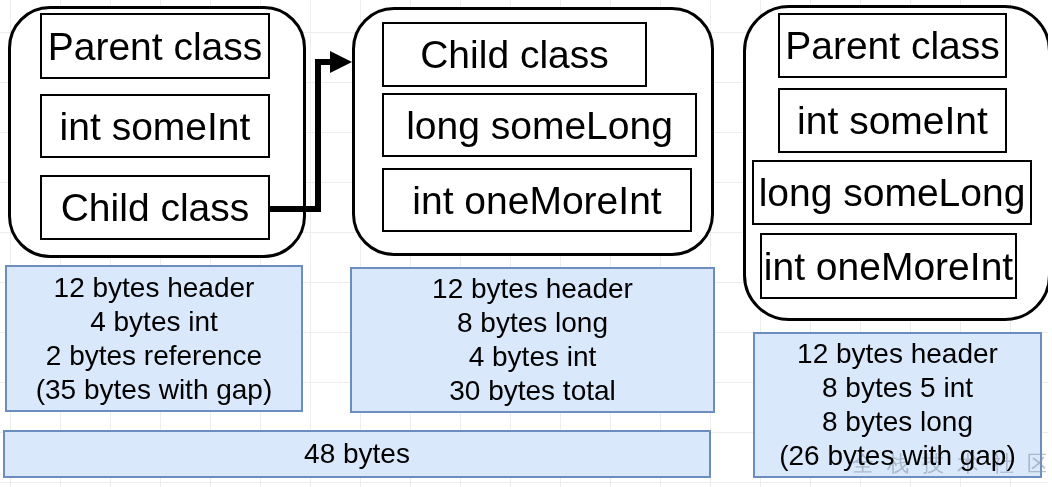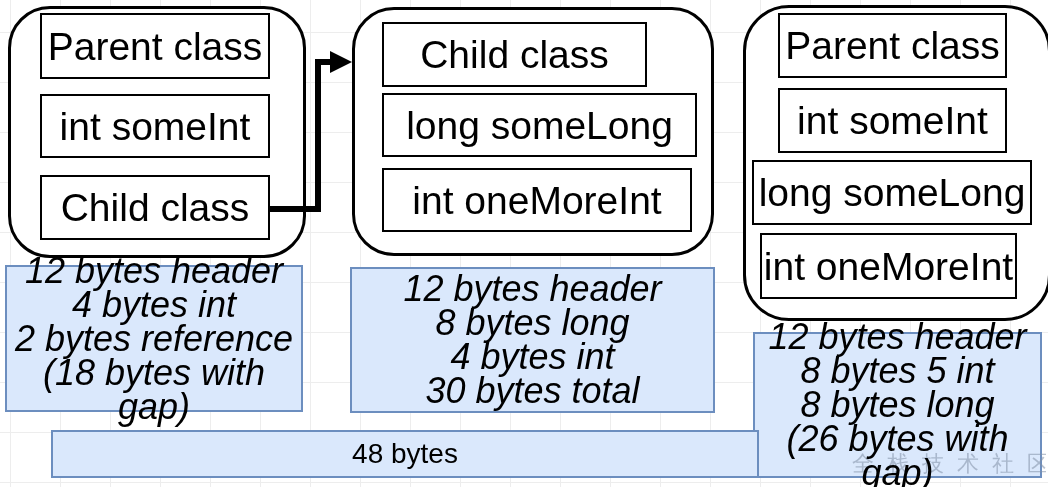--- a/index.html
+++ b/index.html
@@ -41,23 +41,22 @@
     border:2px solid #6c8ebf;
     display:flex;
     align-items:center;
     justify-content:center;
     text-align:center;
     box-sizing:border-box;
   }
   .annotation .lines{
     position:relative;
     z-index:2;
-    font-size:36px;
+    font-size:28px;
     line-height:34px;
-    font-style:italic;
   }
   .annotation .lines span{display:block;}
   .total-label{
     position:relative;
     z-index:2;
     font-size:28px;
   }
   .arrow-svg{position:absolute;left:264px;top:48px;}
   .watermark{
     position:absolute;
@@ -99,21 +98,21 @@
     <div class="fieldbox" style="left:32px;top:80px;width:229px;height:65px;">int someInt</div>
     <div class="fieldbox" style="left:6px;top:152px;width:280px;height:65px;">long someLong</div>
     <div class="fieldbox" style="left:14px;top:225px;width:257px;height:66px;">int oneMoreInt</div>
   </div>
 
   <div class="annotation" style="left:5px;top:265px;width:298px;height:147px;">
     <div class="lines">
       <span>12 bytes header</span>
       <span>4 bytes int</span>
       <span>2 bytes reference</span>
-      <span>(18 bytes with gap)</span>
+      <span>(35 bytes with gap)</span>
     </div>
   </div>
 
   <div class="annotation" style="left:350px;top:267px;width:365px;height:146px;">
     <div class="lines">
       <span>12 bytes header</span>
       <span>8 bytes long</span>
       <span>4 bytes int</span>
       <span>30 bytes total</span>
     </div>
@@ -121,19 +120,19 @@
 
   <div class="annotation" style="left:753px;top:332px;width:289px;height:146px;">
     <div class="lines">
       <span>12 bytes header</span>
       <span>8 bytes 5 int</span>
       <span>8 bytes long</span>
       <span>(26 bytes with gap)</span>
     </div>
   </div>
 
-  <div class="annotation" style="left:3px;top:430px;width:708px;height:48px;margin-left:48px;">
+  <div class="annotation" style="left:3px;top:430px;width:708px;height:48px;">
     <div class="total-label">48 bytes</div>
   </div>
 
   <div class="watermark">全栈技术社区</div>
 
 </div>
 
 </body></html>

